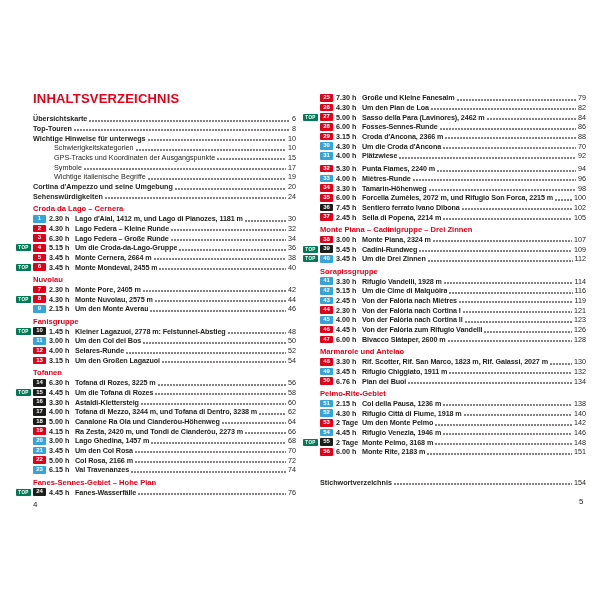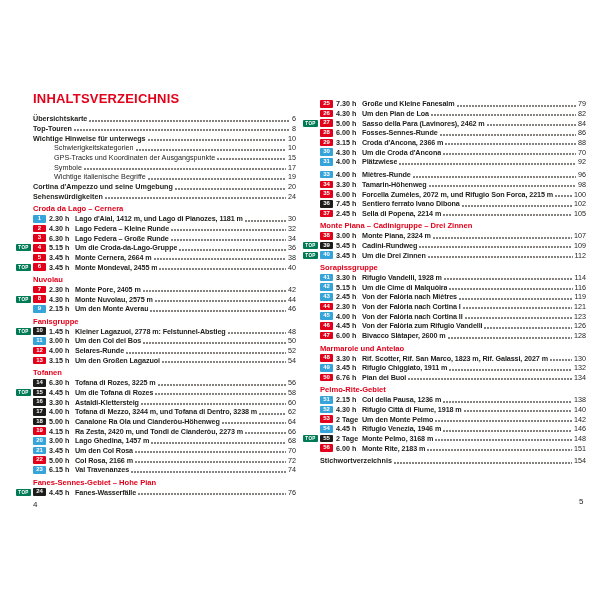--- a/index.html
+++ b/index.html
@@ -5,21 +5,21 @@
   :root{
     --red:#e2001a; --blue:#36a3d9; --black:#1d1d1b; --green:#007b55; --text:#1d1d1b;
   }
   html,body{margin:0;padding:0;background:#e8e8e8;}
   .canvas{
     position:relative;width:600px;height:600px;background:#ffffff;
     font-family:"Liberation Sans",sans-serif;color:var(--text);overflow:hidden;
   }
   .page{position:absolute;}
   .page-left{left:33px;top:92px;width:263px;}
-  .page-right{left:320px;top:99px;width:266px;}
+  .page-right{left:320px;top:93px;width:266px;}
   .h1{
     color:var(--red);font-size:13px;font-weight:bold;letter-spacing:.2px;
     line-height:14px;margin:0 0 8px 0;
   }
   .intro-row,.row{
     display:flex;align-items:center;height:9.7px;font-size:7.2px;position:relative;
   }
   .intro-row .lbl{white-space:nowrap;flex:0 1 auto;min-width:0;overflow:hidden;}
   .intro-row.bold .lbl{font-weight:bold;}
   .intro-row.indent{padding-left:21px;}
@@ -43,21 +43,21 @@
   .num.red{background:var(--red);}
   .num.black{background:var(--black);}
   .time{flex:0 0 26px;font-weight:bold;white-space:nowrap;}
   .title{font-weight:bold;white-space:nowrap;flex:0 1 auto;min-width:0;overflow:hidden;letter-spacing:-.1px;}
   .dots{
     flex:1 1 2px;min-width:2px;height:2px;align-self:flex-end;margin:0 2px 2px 2px;
     background-image:radial-gradient(circle at 1px 1px,#4f4b48 .6px,rgba(0,0,0,0) .95px);
     background-size:3px 2px;background-repeat:repeat-x;background-position:left bottom;
   }
   .pg{flex:0 0 auto;white-space:nowrap;}
-  .index-row{margin-top:3px;}
+  .index-row{margin-top:21px;}
   .index-row .lbl{font-weight:bold;white-space:nowrap;}
   .folio{position:absolute;font-size:8px;}
   .folio-left{left:33px;top:500px;}
   .folio-right{left:579px;top:497px;}
 </style>
 </head>
 <body>
 
 <div class="canvas">
 
@@ -352,20 +352,27 @@
           <div class="row">
             <span class="num blue">31</span>
             <span class="time">4.00 h</span>
             <span class="title">Plätzwiese</span>
             <span class="dots"></span>
             <span class="pg">92</span>
           </div>
         </div>
         <div class="section">
           <div class="row">
+            <span class="num red">32</span>
+            <span class="time">5.30 h</span>
+            <span class="title">Punta Fiames, 2240 m</span>
+            <span class="dots"></span>
+            <span class="pg">94</span>
+          </div>
+          <div class="row">
             <span class="num blue">33</span>
             <span class="time">4.00 h</span>
             <span class="title">Miètres-Runde</span>
             <span class="dots"></span>
             <span class="pg">96</span>
           </div>
           <div class="row">
             <span class="num red">34</span>
             <span class="time">3.30 h</span>
             <span class="title">Tamarin-Höhenweg</span>

